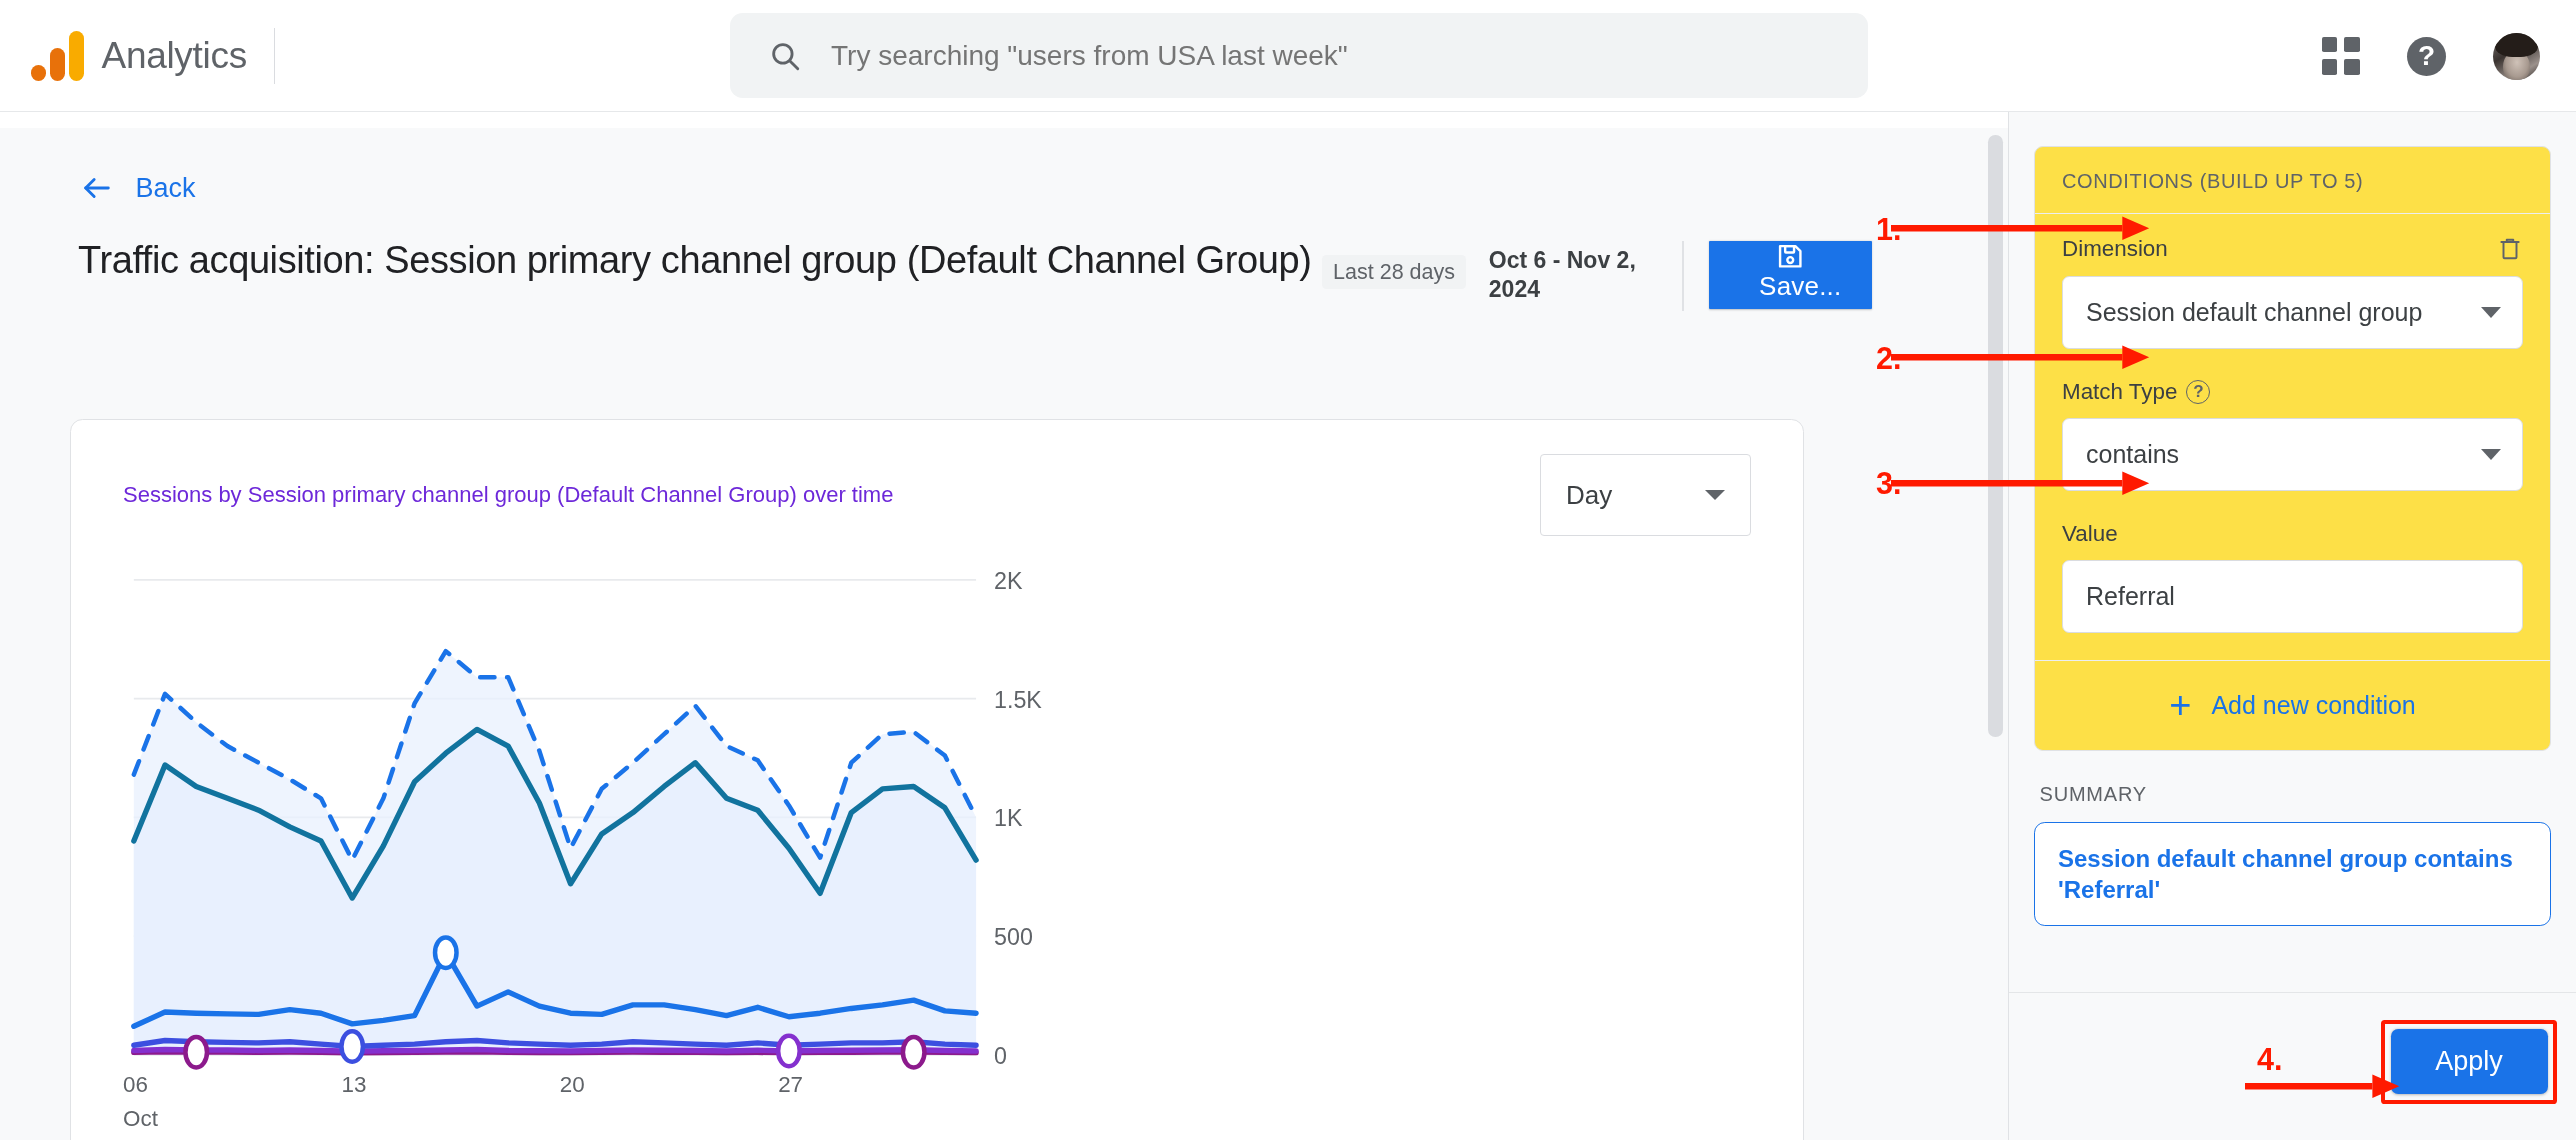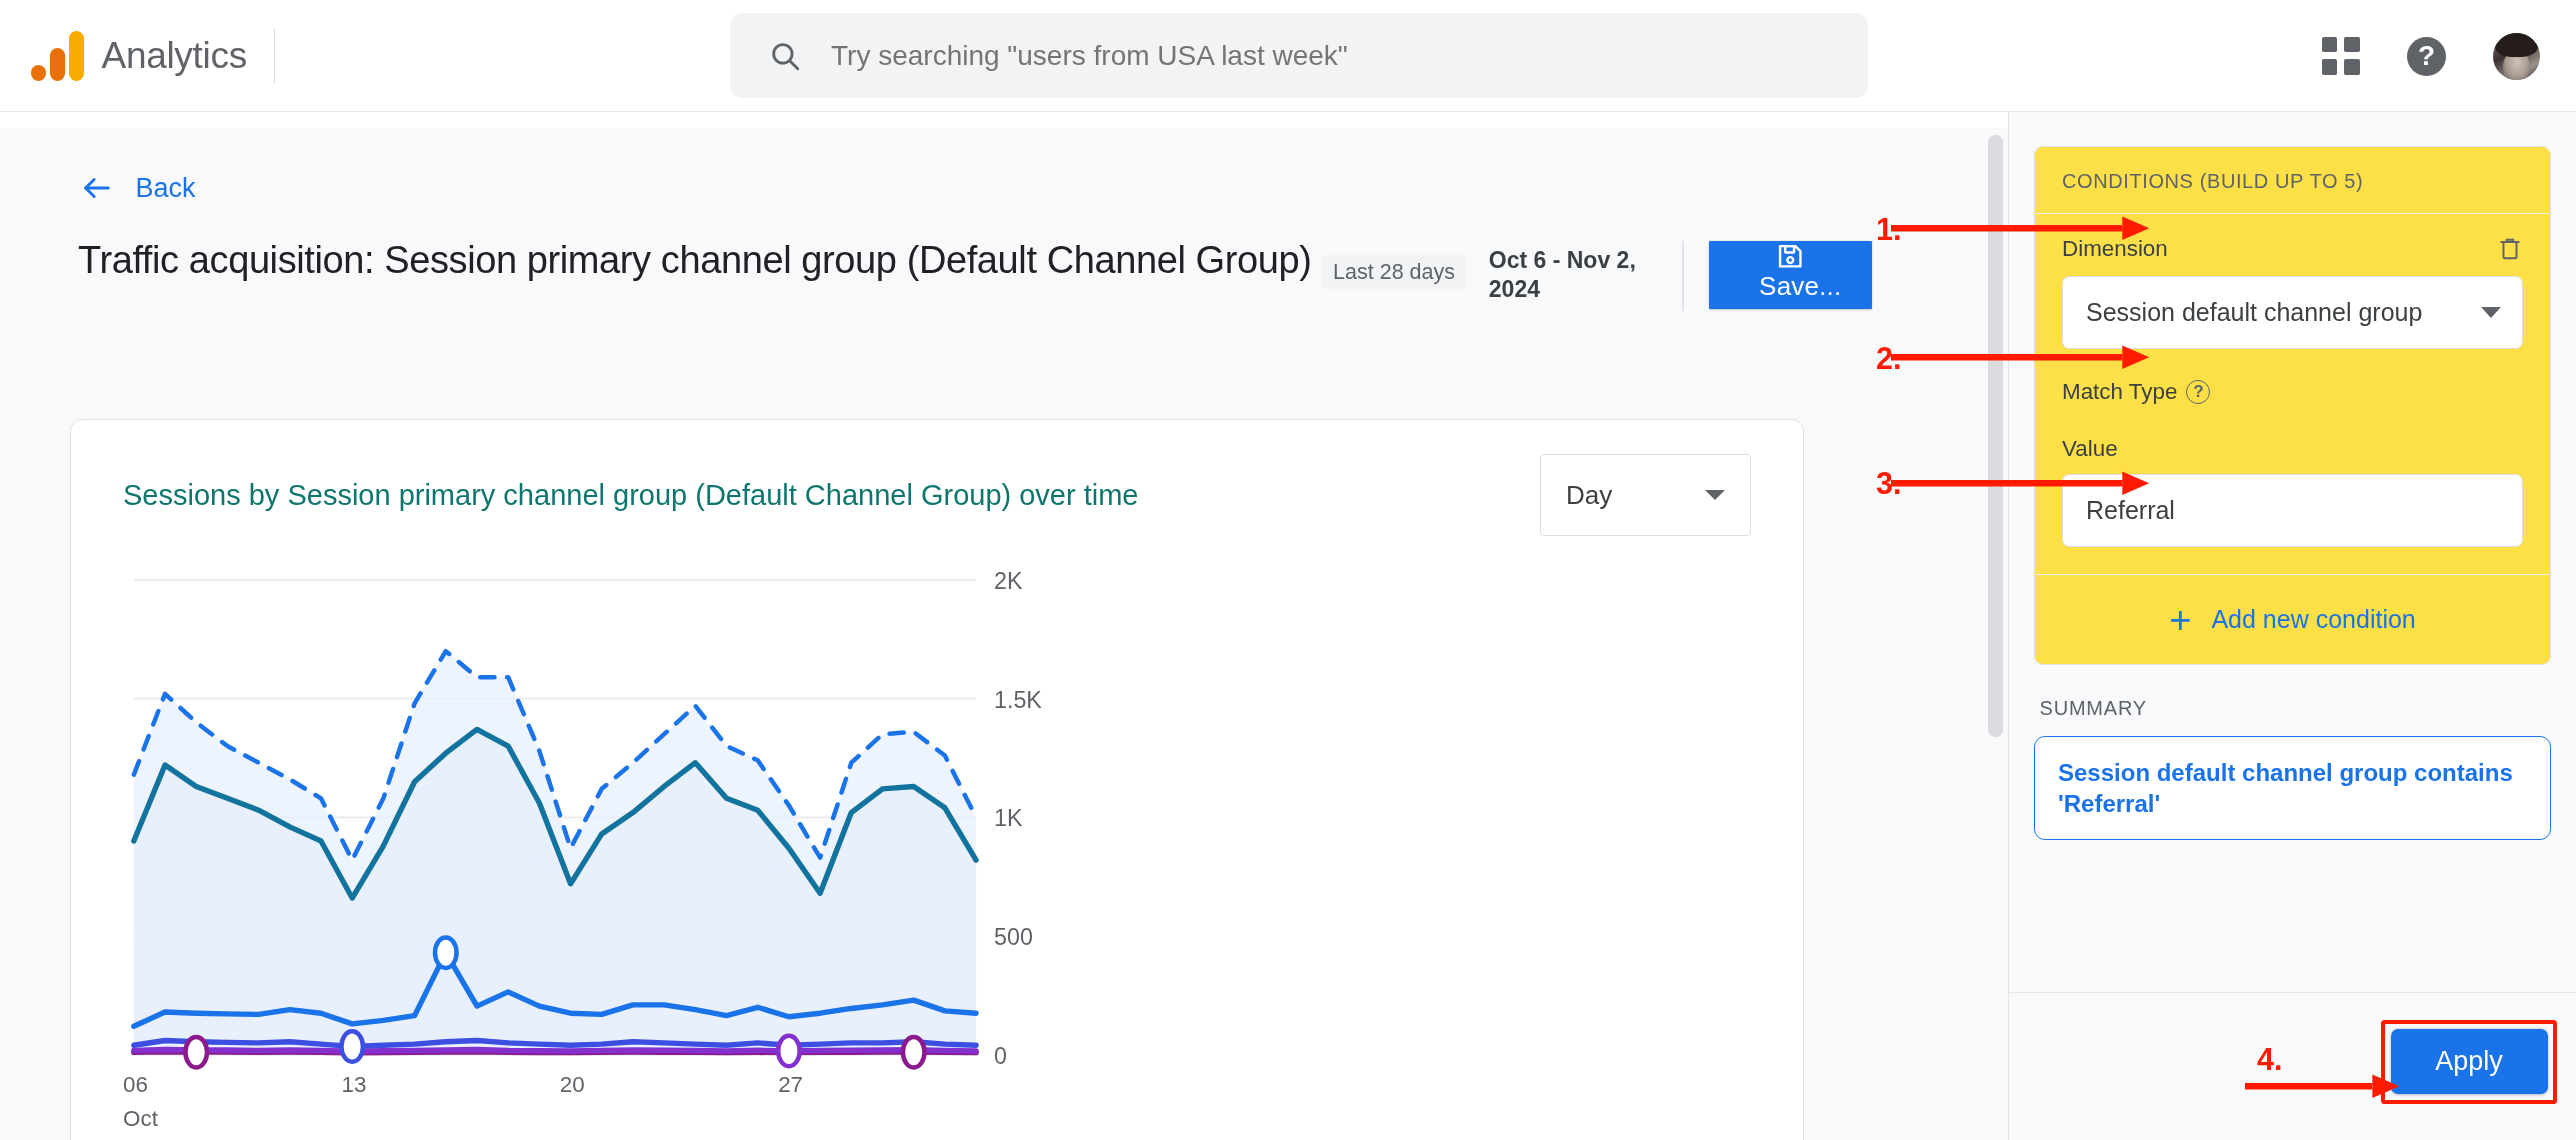--- a/index.html
+++ b/index.html
@@ -92,21 +92,21 @@
   }
   .save-btn svg { width: 30.5px; height: 30.5px; color: #ffffff; }
   .save-label { color: #fff; font-size: 26px; margin-left: 20px; font-weight: 500; letter-spacing: 0.2px; }
 
   
   .card {
     position: absolute; left: 70px; top: 291px; width: 1734px; height: 762px;
     background: #ffffff; border: 0.9px solid #e0e2e5; border-radius: 12.5px;
   }
   .card-head { display: flex; align-items: center; justify-content: space-between; padding: 34px 52px 0 52px; }
-  .card-title { font-size: 29px; color: #0f766e; white-space: nowrap; }
+  .card-title { font-size: 22px; color: #6d28d9; white-space: nowrap; }
   .day-select {
     width: 211px; height: 82px; border: 0.9px solid #dadce0; border-radius: 4px;
     display: flex; align-items: center; justify-content: space-between; padding: 0 25px;
     cursor: pointer; background: #fff;
   }
   .day-select span { font-size: 26px; color: #3c4043; }
   .caret { width: 0; height: 0; border-left: 10px solid transparent; border-right: 10px solid transparent; border-top: 10.8px solid #5f6368; }
 
   .chart-wrap { position: absolute; left: 0; top: 133px; width: 1734px; height: 629px; }
   .chart-svg { position: absolute; left: 0; top: 0; }
@@ -298,20 +298,24 @@
         </div>
         <div class="sel">
           <span>Session default channel group</span>
           <span class="caret2"></span>
         </div>
 
         <div class="label-inline">
           <div class="field-label">Match Type</div>
           <div class="helpq">?</div>
         </div>
+        <div class="sel">
+          <span>contains</span>
+          <span class="caret2"></span>
+        </div>
 
         <div class="label-inline">
           <div class="field-label">Value</div>
         </div>
         <input class="txtfield" value="Referral" style="">
       </div>
 
       <div class="addcond">
         <span class="plus">+</span>
         <span class="t">Add new condition</span>

